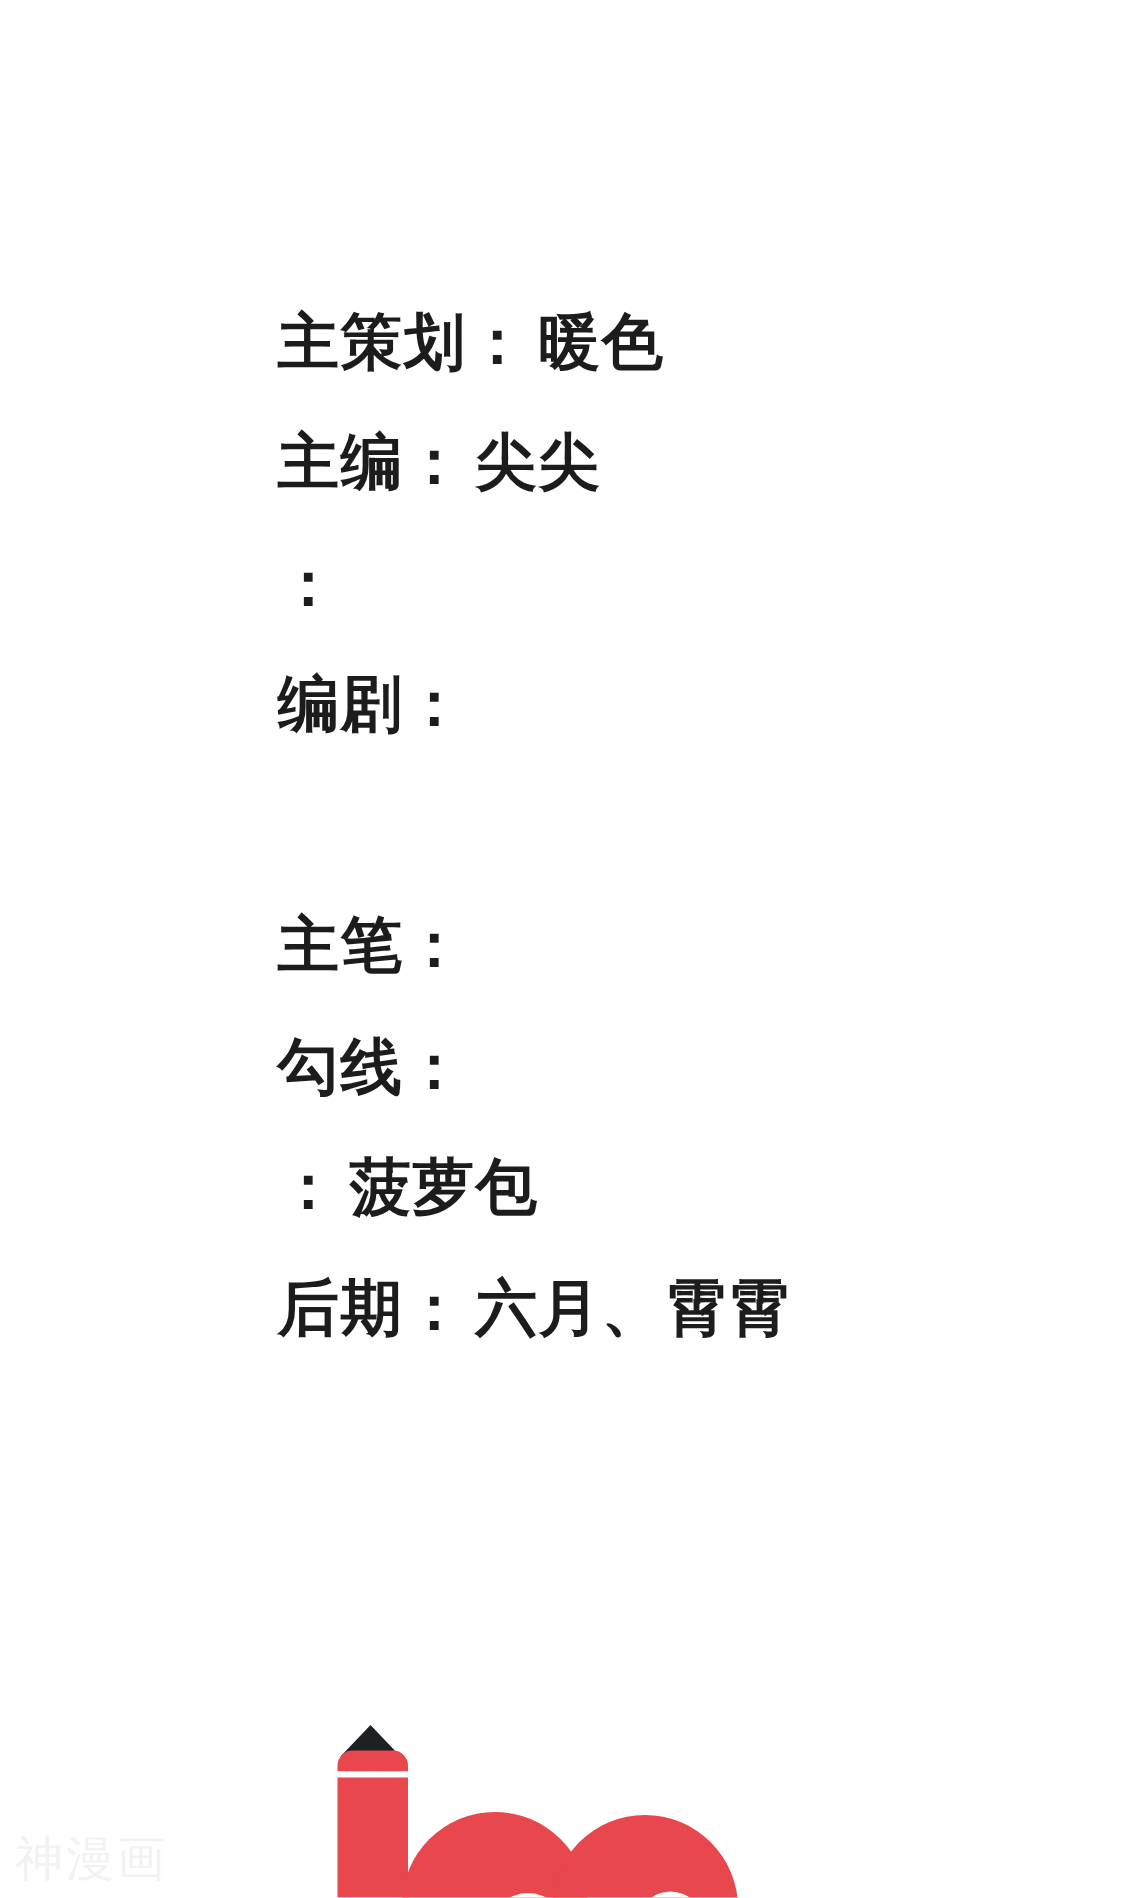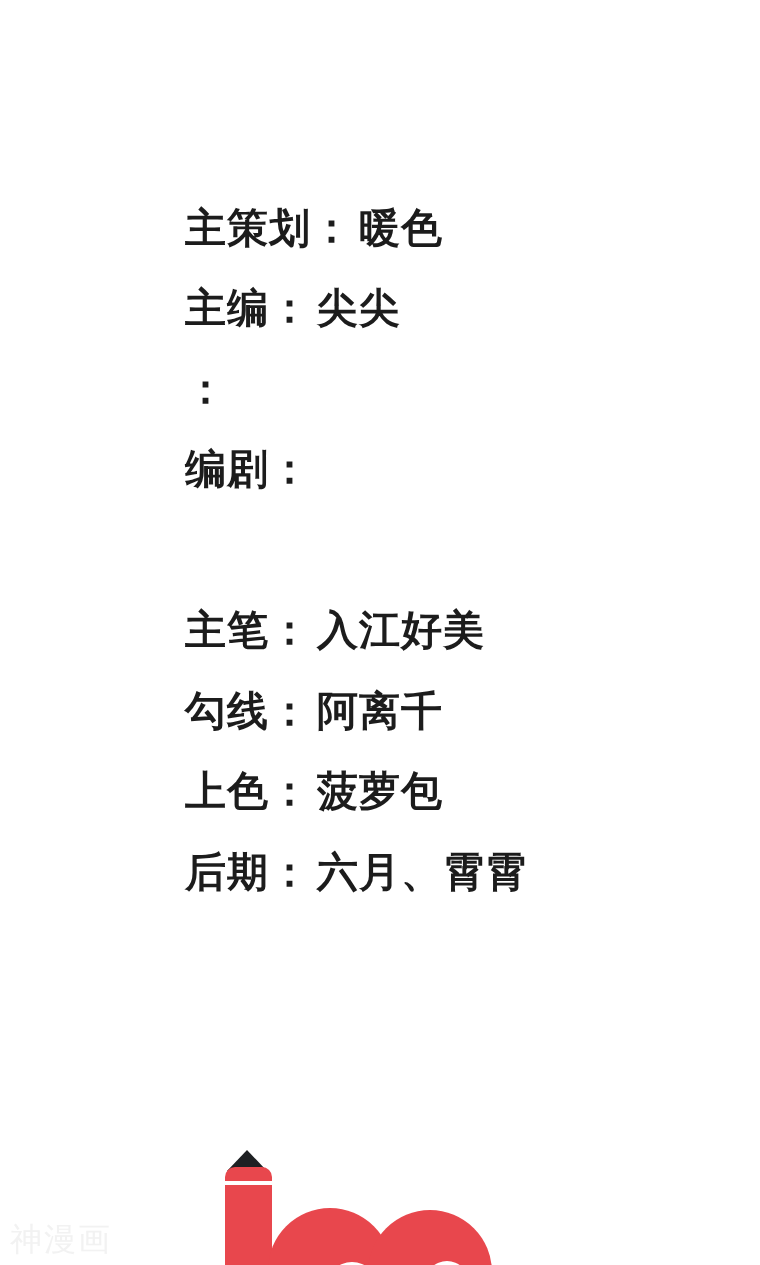--- a/index.html
+++ b/index.html
@@ -101,29 +101,26 @@
       <div class="credit-line">
           <span>编剧</span>
           <span class="colon">：</span>
         </div>
     </div>
 
     <div class="block block-2">
       <div class="credit-line">
           <span>主笔</span>
           <span class="colon">：</span>
-          <span>入江好美</span>
         </div>
       <div class="credit-line">
           <span>勾线</span>
           <span class="colon">：</span>
-          <span>阿离千</span>
         </div>
       <div class="credit-line">
-          <span>上色</span>
           <span class="colon">：</span>
           <span>菠萝包</span>
         </div>
       <div class="credit-line">
           <span>后期</span>
           <span class="colon">：</span>
           <span>六月、霄霄</span>
         </div>
     </div>
 

